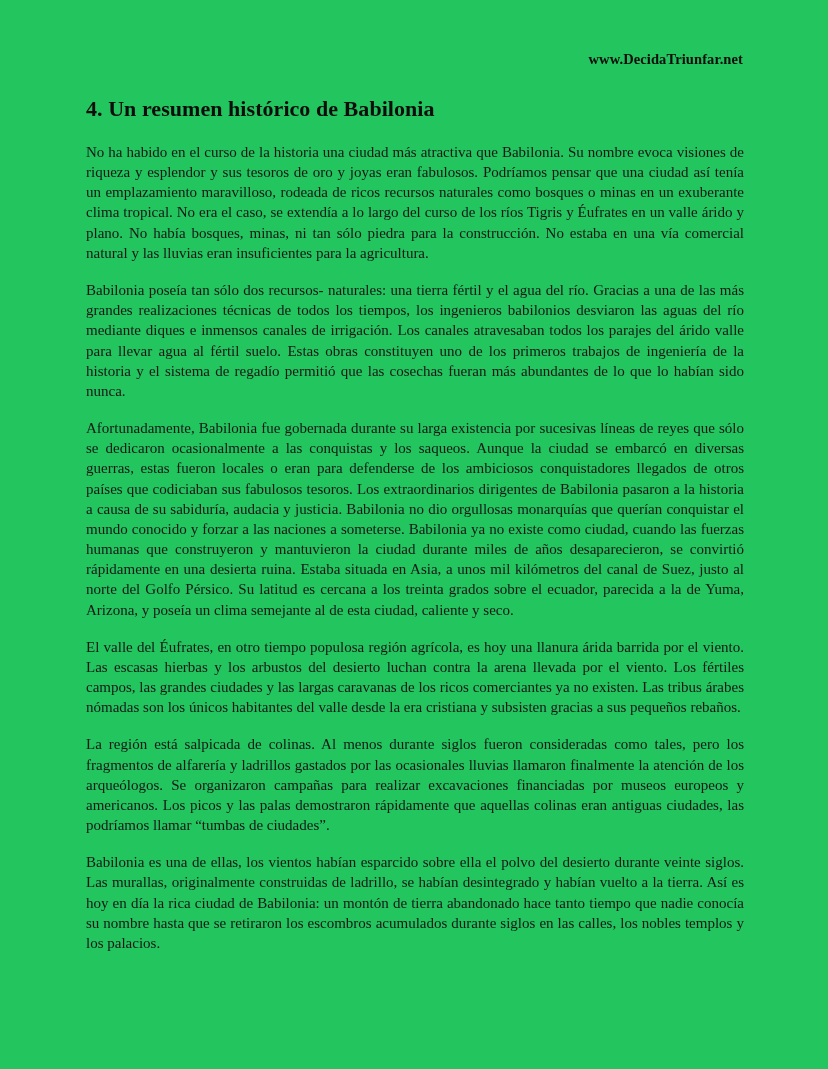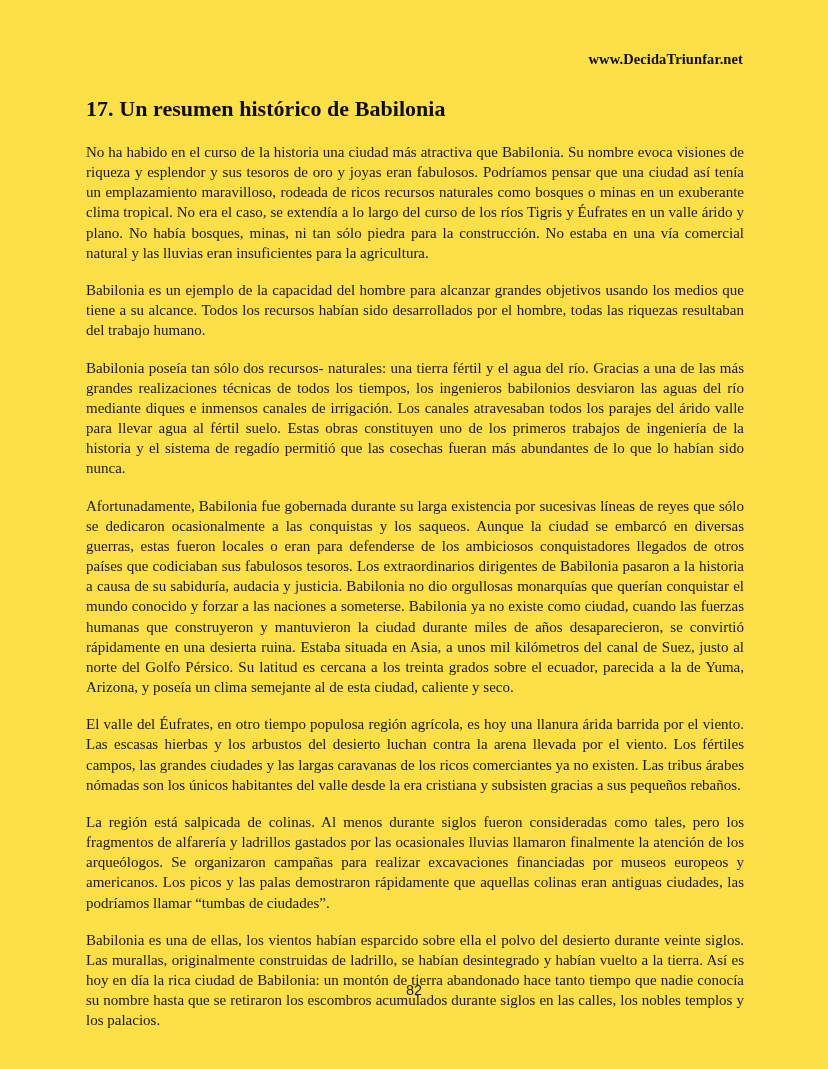--- a/index.html
+++ b/index.html
@@ -9,21 +9,21 @@
   }
   body {
     font-family: "Liberation Serif", "DejaVu Serif", serif;
     color: #1a1a1a;
   }
   .page {
     position: relative;
     width: 828px;
     height: 1069px;
     margin: 0 auto;
-    background: #fde047;
+    background: #22c55e;
     overflow: hidden;
     box-sizing: border-box;
   }
   .header-band {
     position: absolute;
     top: 48px;
     left: 86px;
     right: 85px;
     height: 22px;
     display: flex;
@@ -82,26 +82,24 @@
 </head>
 <body>
 
 <div class="page">
 
   <div class="header-band">
     <span class="site-url">www.DecidaTriunfar.net</span>
   </div>
 
   <div class="content">
-    <h1 class="doc-title">17. Un resumen histórico de Babilonia</h1>
+    <h1 class="doc-title">4. Un resumen histórico de Babilonia</h1>
 
     <p class="body-par">No ha habido en el curso de la historia una ciudad más atractiva que Babilonia. Su nombre evoca visiones de riqueza y esplendor y sus tesoros de oro y joyas eran fabulosos. Podríamos pensar que una ciudad así tenía un emplazamiento maravilloso, rodeada de ricos recursos naturales como bosques o minas en un exuberante clima tropical. No era el caso, se extendía a lo largo del curso de los ríos Tigris y Éufrates en un valle árido y plano. No había bosques, minas, ni tan sólo piedra para la construcción. No estaba en una vía comercial natural y las lluvias eran insuficientes para la agricultura.</p>
-    <p class="body-par">Babilonia es un ejemplo de la capacidad del hombre para alcanzar grandes objetivos usando los medios que tiene a su alcance. Todos los recursos habían sido desarrollados por el hombre, todas las riquezas resultaban del trabajo humano.</p>
     <p class="body-par">Babilonia poseía tan sólo dos recursos- naturales: una tierra fértil y el agua del río. Gracias a una de las más grandes realizaciones técnicas de todos los tiempos, los ingenieros babilonios desviaron las aguas del río mediante diques e inmensos canales de irrigación. Los canales atravesaban todos los parajes del árido valle para llevar agua al fértil suelo. Estas obras constituyen uno de los primeros trabajos de ingeniería de la historia y el sistema de regadío permitió que las cosechas fueran más abundantes de lo que lo habían sido nunca.</p>
     <p class="body-par">Afortunadamente, Babilonia fue gobernada durante su larga existencia por sucesivas líneas de reyes que sólo se dedicaron ocasionalmente a las conquistas y los saqueos. Aunque la ciudad se embarcó en diversas guerras, estas fueron locales o eran para defenderse de los ambiciosos conquistadores llegados de otros países que codiciaban sus fabulosos tesoros. Los extraordinarios dirigentes de Babilonia pasaron a la historia a causa de su sabiduría, audacia y justicia. Babilonia no dio orgullosas monarquías que querían conquistar el mundo conocido y forzar a las naciones a someterse. Babilonia ya no existe como ciudad, cuando las fuerzas humanas que construyeron y mantuvieron la ciudad durante miles de años desaparecieron, se convirtió rápidamente en una desierta ruina. Estaba situada en Asia, a unos mil kilómetros del canal de Suez, justo al norte del Golfo Pérsico. Su latitud es cercana a los treinta grados sobre el ecuador, parecida a la de Yuma, Arizona, y poseía un clima semejante al de esta ciudad, caliente y seco.</p>
     <p class="body-par">El valle del Éufrates, en otro tiempo populosa región agrícola, es hoy una llanura árida barrida por el viento. Las escasas hierbas y los arbustos del desierto luchan contra la arena llevada por el viento. Los fértiles campos, las grandes ciudades y las largas caravanas de los ricos comerciantes ya no existen. Las tribus árabes nómadas son los únicos habitantes del valle desde la era cristiana y subsisten gracias a sus pequeños rebaños.</p>
     <p class="body-par">La región está salpicada de colinas. Al menos durante siglos fueron consideradas como tales, pero los fragmentos de alfarería y ladrillos gastados por las ocasionales lluvias llamaron finalmente la atención de los arqueólogos. Se organizaron campañas para realizar excavaciones financiadas por museos europeos y americanos. Los picos y las palas demostraron rápidamente que aquellas colinas eran antiguas ciudades, las podríamos llamar “tumbas de ciudades”.</p>
     <p class="body-par">Babilonia es una de ellas, los vientos habían esparcido sobre ella el polvo del desierto durante veinte siglos. Las murallas, originalmente construidas de ladrillo, se habían desintegrado y habían vuelto a la tierra. Así es hoy en día la rica ciudad de Babilonia: un montón de tierra abandonado hace tanto tiempo que nadie conocía su nombre hasta que se retiraron los escombros acumulados durante siglos en las calles, los nobles templos y los palacios.</p>
   </div>
 
-  <div class="page-number">82</div>
 
 </div>
 
 </body></html>

